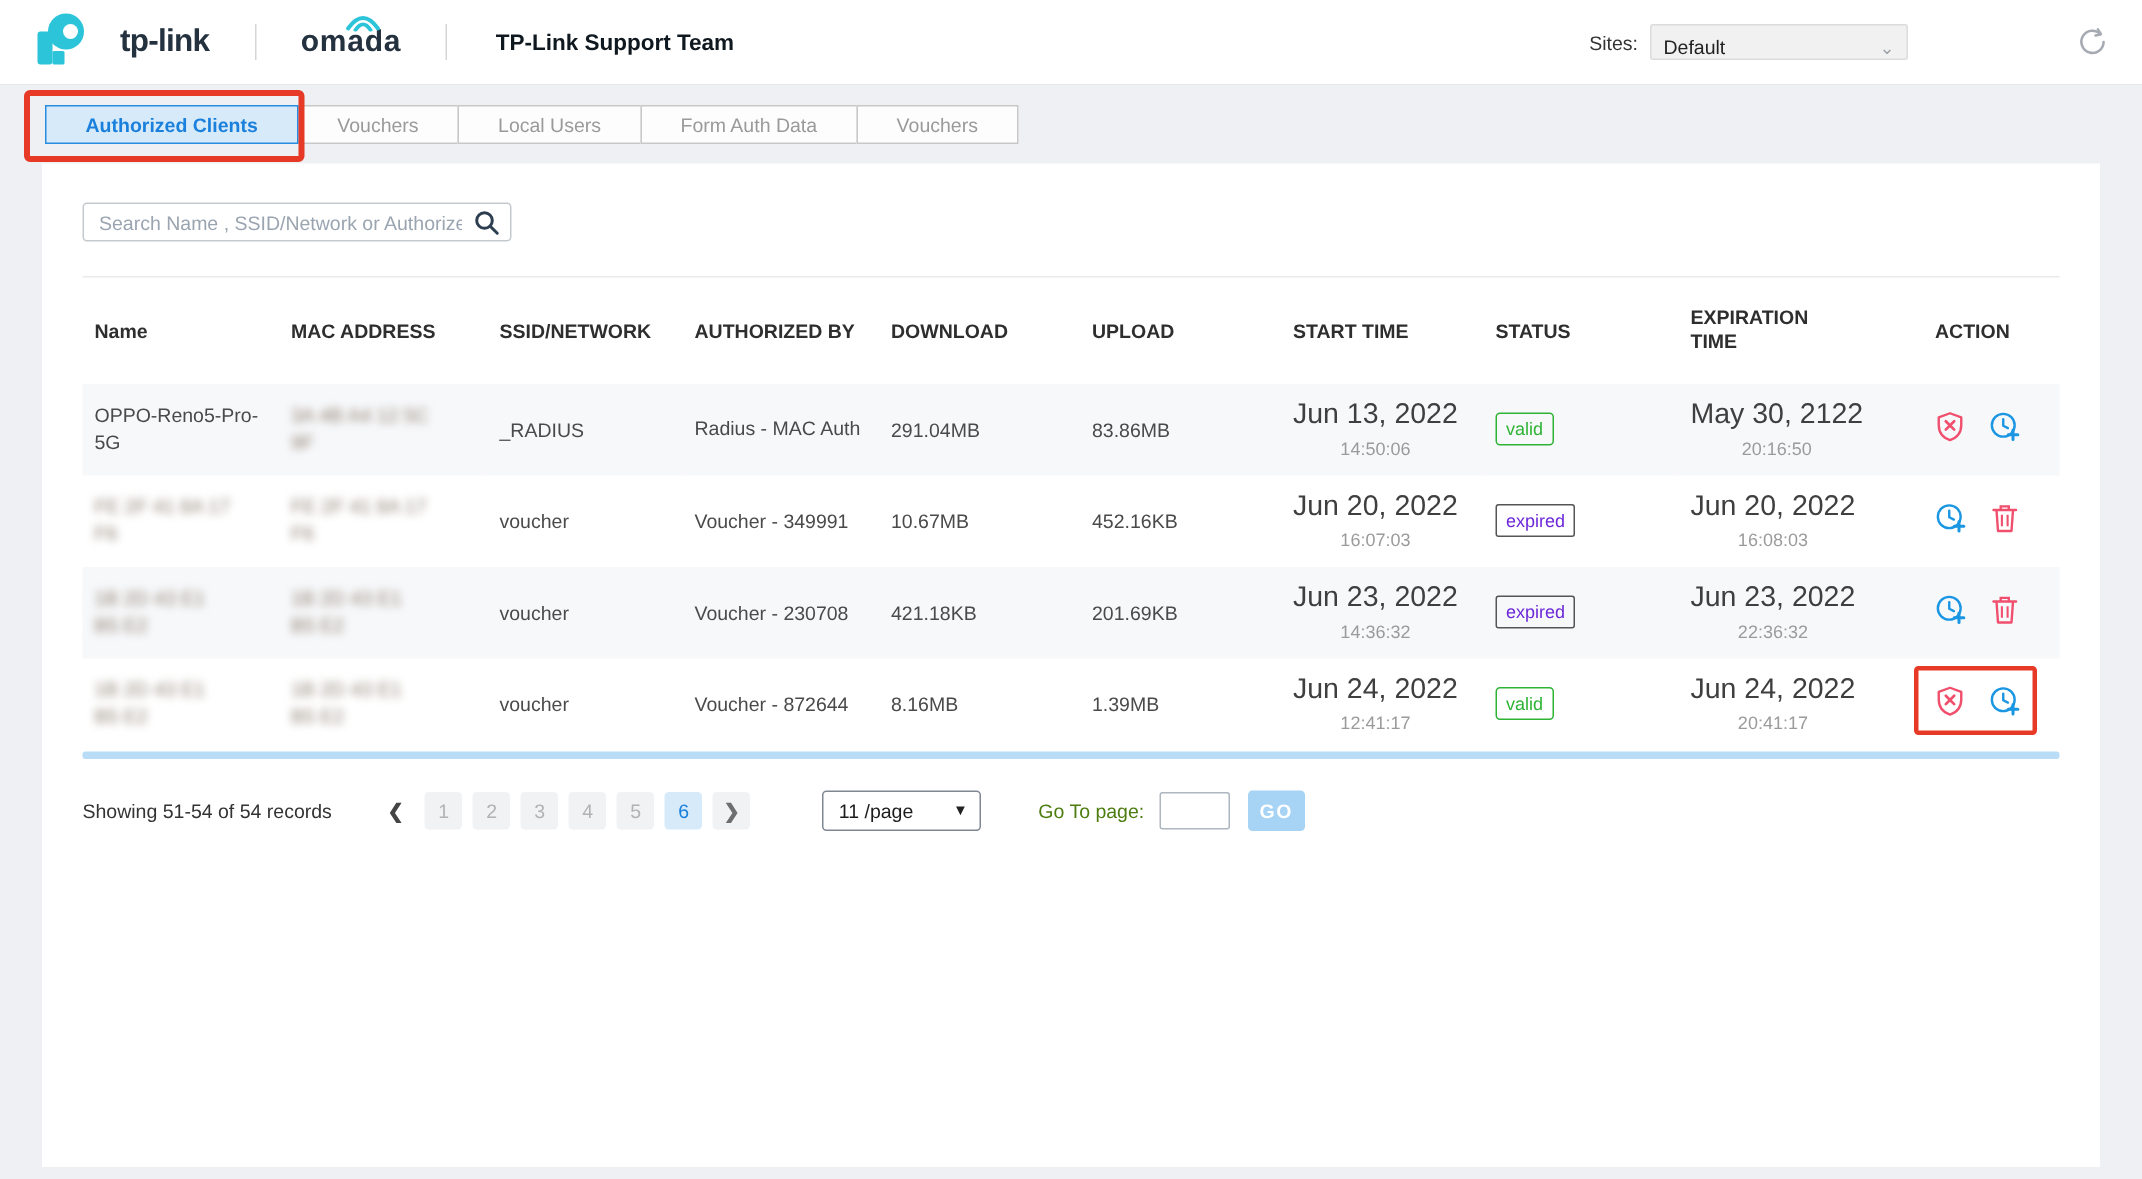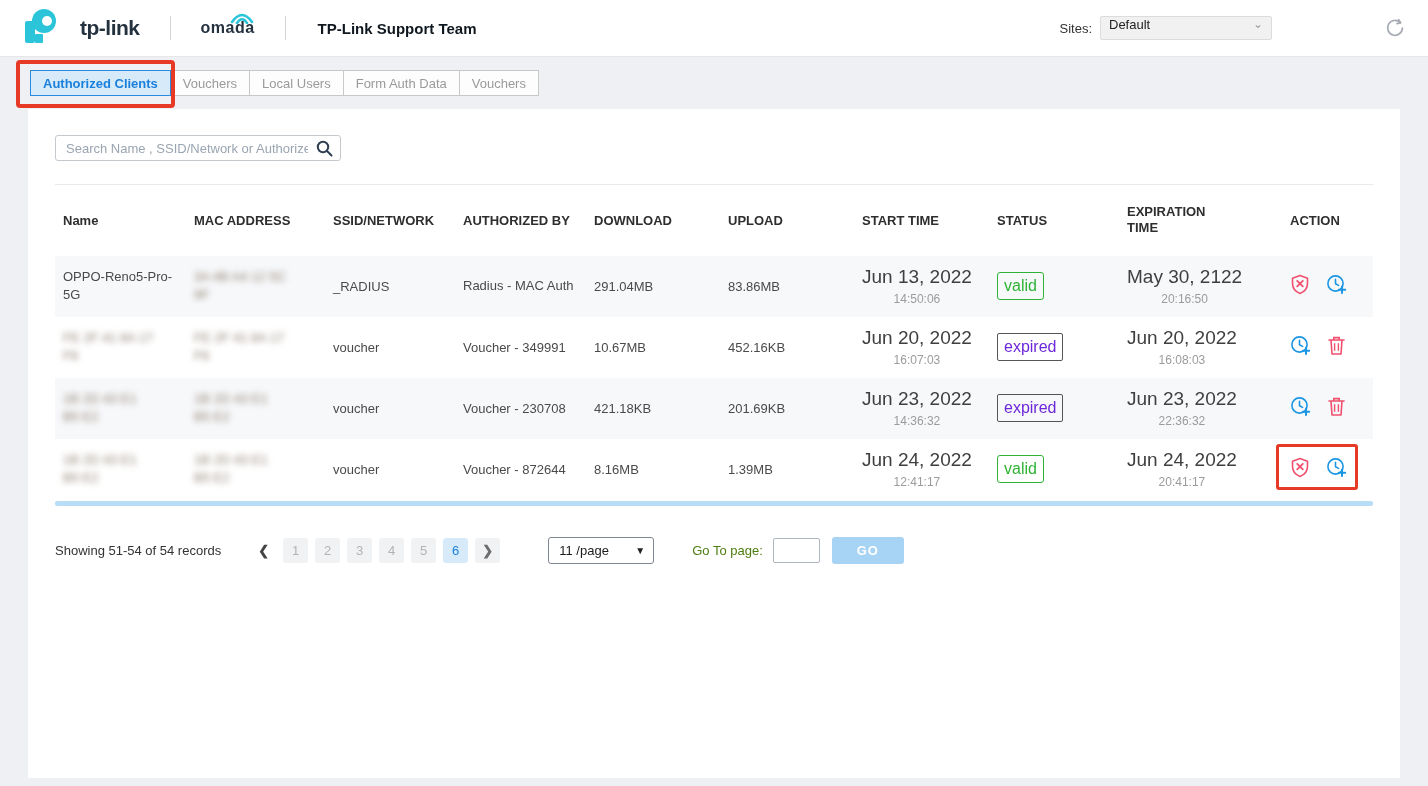--- a/index.html
+++ b/index.html
@@ -14,36 +14,36 @@
 
   
   .topbar {
     height:57px; background:#ffffff; border-bottom:1px solid #e7e7e7;
     display:flex; align-items:center; padding:0 22px; flex-shrink:0;
   }
   .brand { display:flex; align-items:center;gap:16px; }
   .tplink-text { font-size:21px; font-weight:700; color:#24313f; letter-spacing:-0.5px; margin-left:6px; }
   .vdiv { width:1px; height:24px; background:#d5d5d5; margin:0 14px; }
   .omada-wrap { position:relative; }
-  .omada-text { font-size:16px; font-weight:700; color:#24313f; letter-spacing:0.5px; }
+  .omada-text { font-size:20px; font-weight:700; color:#24313f; letter-spacing:0.5px; }
   .omada-arc { position:absolute; top:-9px; left:28px; }
   .team-title { font-size:15px; font-weight:700; color:#10181f; margin-left:2px; }
   .topbar-right { margin-left:auto; display:flex; align-items:center; }
   .sites-label { font-size:13px; color:#333; margin-right:8px; }
   .sites-select {
     width:172px; height:24px; background:#f1f1f1; border:1px solid #dcdcdc; border-radius:2px;
-    display:flex; align-items:flex-start; padding:0 8px; font-size:13px; color:#222; cursor:pointer;
+    display:flex; align-items:flex-end; padding:0 8px; font-size:13px; color:#222; cursor:pointer;
   }
   .sites-select .chev { margin-left:auto; color:#9aa0a6; font-size:12px; }
   .refresh-btn { margin-left:112px; cursor:pointer; display:flex; align-items:center; }
 
   
   .tabs-row { display:flex; margin:13px 0 0 30px; position:relative; z-index:3; flex-shrink:0; }
   .tab {
-    height:26px; padding:0 12px; background:#fdfdfd; border:1px solid #c8c8c8;
+    height:26px; padding:0 26px; background:#fdfdfd; border:1px solid #c8c8c8;
     display:flex; align-items:center; font-size:13px; color:#9a9a9a; cursor:pointer;
     margin-left:-1px; white-space:nowrap;
   }
   .tab:first-child { margin-left:0; }
   .tab.active {
     background:#d6eafa; border-color:#2a8ce0; color:#1a80dc; font-weight:700; z-index:2; position:relative;
   }
   .tab-annot-wrap { position:relative; }
   .annot-tab-box {
     position:absolute; left:-14px; top:-10px; right:-4px; bottom:-12px;
@@ -75,34 +75,34 @@
   td { padding:10px 8px; font-size:13px; color:#4a4a4a; vertical-align:middle; height:61px; }
   tr.stripe td { background:#f7f8fa; }
   .cell-wrap { max-width:110px; line-height:1.35; }
   .blurtext {
     display:inline-block; max-width:92px; filter:blur(3px); color:#8d8072;
     font-size:13px; line-height:1.35; user-select:none;
   }
   .dt { display:inline-block; text-align:center; }
   .dt .d { font-size:19px; color:#3f3f3f; line-height:1.2; }
   .dt .t { font-size:12px; color:#9b9b9b; margin-top:4px; }
-  .badge { display:inline-block; padding:1px 6px; font-size:16px; border-radius:3px; line-height:1.5; }
+  .badge { display:inline-block; padding:1px 6px; font-size:12px; border-radius:3px; line-height:1.5; }
   .badge-valid { color:#2fb335; border:1px solid #2fb335; }
   .badge-expired { color:#6d28d9; border:1px solid #555; border-radius:2px; }
   .actions { display:inline-flex; align-items:center; gap:16px; position:relative; }
   .icon-btn { cursor:pointer; display:flex; align-items:center; }
   .annot-actions-box {
     position:absolute; left:-14px; top:-13px; right:-11px; bottom:-12px;
     border:3px solid #e63a27; border-radius:3px; pointer-events:none;
   }
 
   .blue-scrollbar { height:5px; background:#b9ddf7; width:100%; margin-top:1px; border-radius:2px; cursor:pointer; }
 
   
-  .pager { display:flex; align-items:center; margin-top:31px; font-size:13px; color:#333; }
+  .pager { display:flex; align-items:center; margin-top:21px; font-size:13px; color:#333; }
   .pager-summary { color:#333; }
   .pager-nav { display:flex; align-items:center; gap:7px; margin-left:30px; }
   .pg {
     min-width:25px; height:25px; border-radius:3px; background:#f1f2f4; color:#b3b3b3;
     display:flex; align-items:center; justify-content:center; font-size:13px; cursor:pointer;
   }
   .pg.current { background:#d6eafa; color:#1a80dc; }
   .pg.arrow-prev { background:transparent; color:#444; font-weight:700; }
   .pg.arrow-next { color:#6e6e6e; font-weight:700; }
   .perpage {
@@ -110,21 +110,21 @@
     display:flex; align-items:center; padding:0 8px 0 10px; font-size:13px; color:#1c1c1c;
     background:#fff; cursor:pointer;
   }
   .perpage .chev { margin-left:auto; font-size:10px; color:#222; }
   .goto-label { margin-left:38px; color:#4d7c0f; }
   .goto-input {
     margin-left:10px; width:47px; height:25px; border:1px solid #aeb6bf; border-radius:2px;
     font-size:13px; padding:0 6px; font-family:"Liberation Sans",sans-serif;
   }
   .go-btn {
-    margin-left:12px; width:72px; height:27px; background:#a7d3f4; border:none; border-radius:3px;
+    margin-left:12px; width:38px; height:27px; background:#a7d3f4; border:none; border-radius:3px;
     color:#ffffff; font-size:13px; font-weight:700; cursor:pointer; letter-spacing:1px;
   }
 </style>
 </head>
 <body>
 
 <div class="page">
 
   <div class="topbar">
     <div class="brand">

